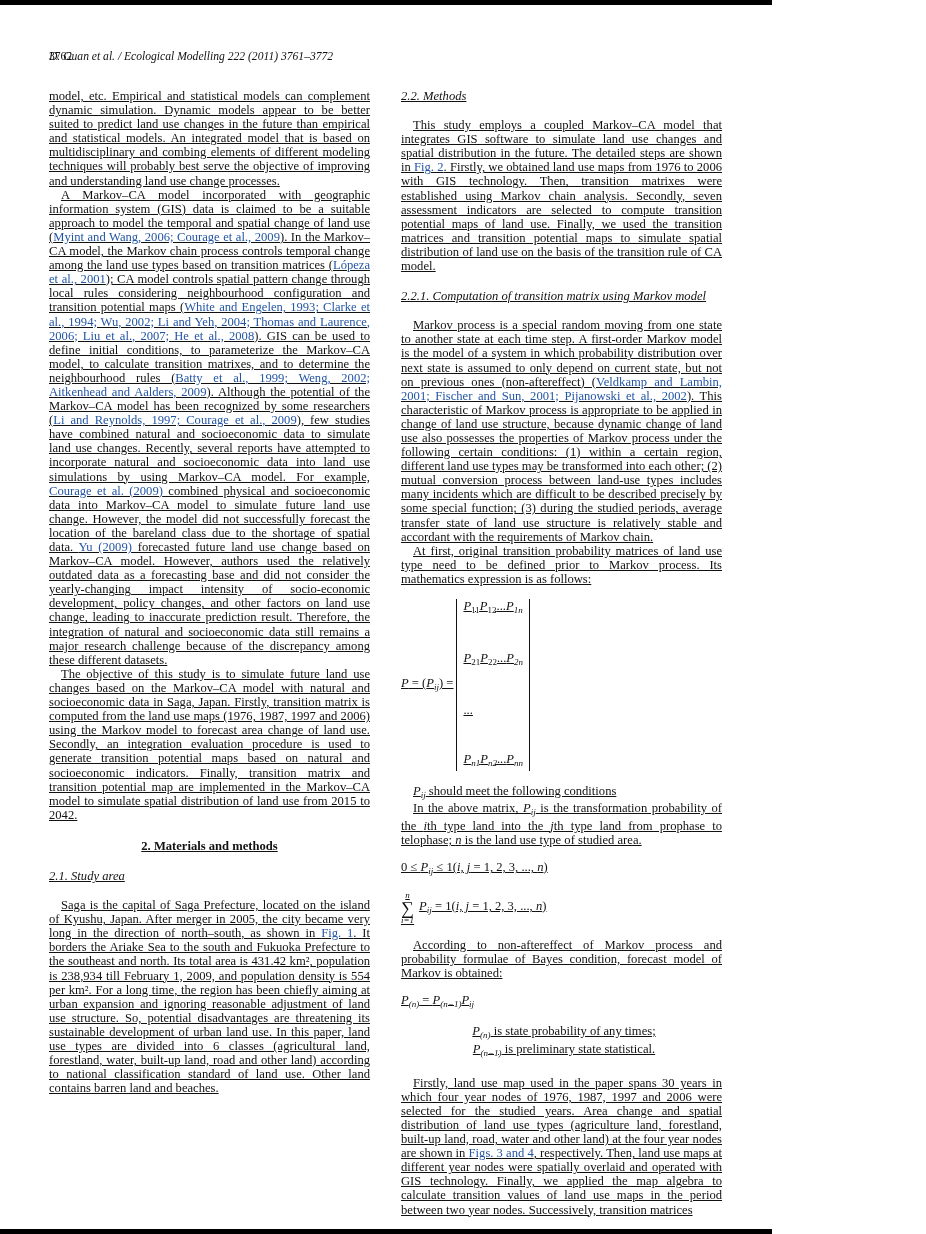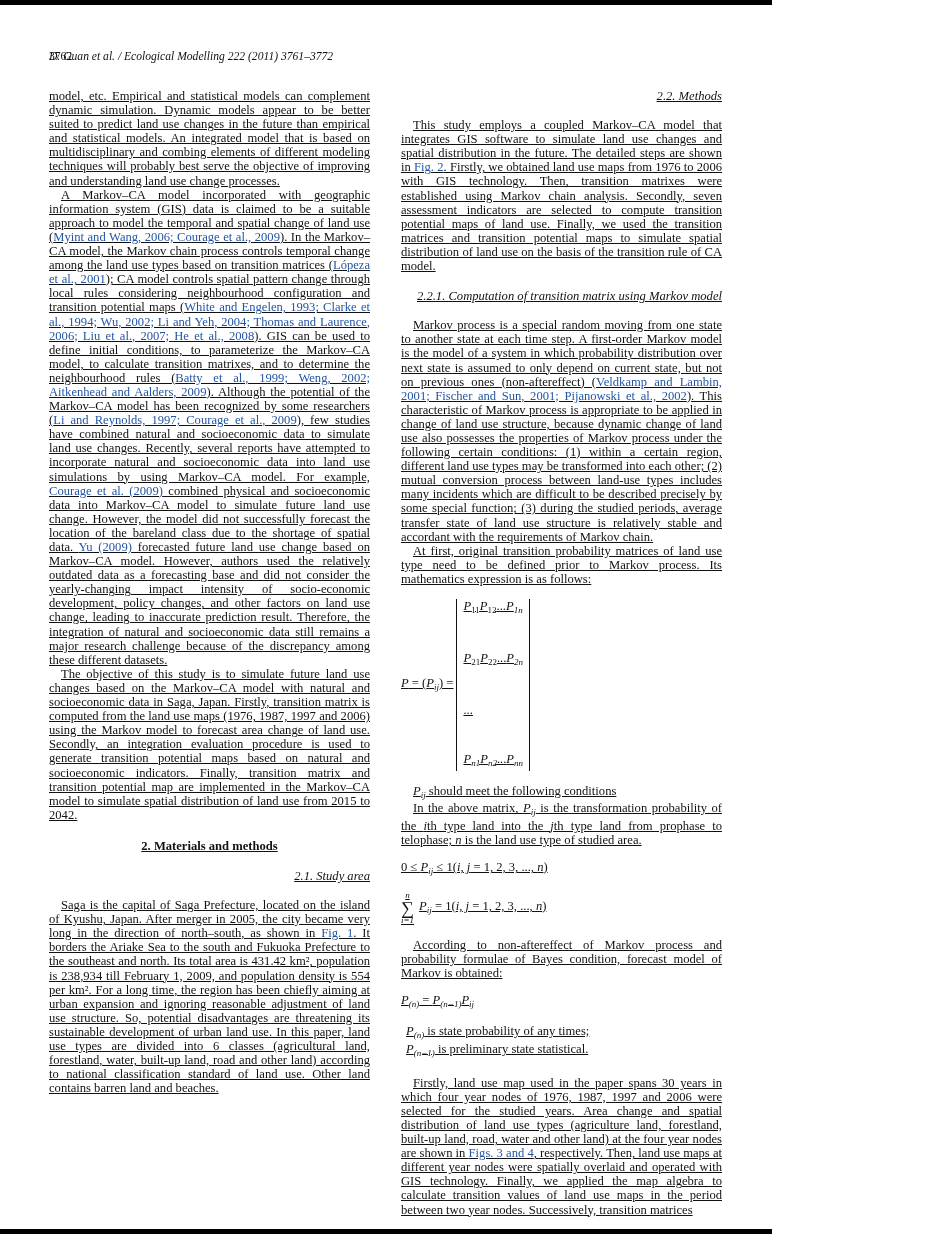--- a/index.html
+++ b/index.html
@@ -50,21 +50,21 @@
     font-size: 12.6px;
     font-weight: bold;
     font-style: normal;
     text-align: center;
     margin: 17px 0 15px;
   }
   .subsec {
     font-size: 12.6px;
     font-weight: normal;
     font-style: italic;
-    text-align: right;
+    text-align: left;
     margin: 16px 0 15px;
   }
   .subsec.first { margin-top: 0; }
 
   
   .s-link { color: var(--link, #2355a4); cursor: pointer; }
   .s-i { font-style: italic; }
   .s-sub { font-size: 9px; vertical-align: -2.5px; }
 
   .equation { margin: 13px 0; text-align: left; }
@@ -78,21 +78,21 @@
     line-height: 13.6px;
     gap: 35px;
   }
   .sum-eq { display: flex; align-items: center; gap: 5px; }
   .sigma-wrap { display: inline-flex; flex-direction: column; align-items: center; line-height: 1; }
   .sig-top { font-size: 9px; font-style: italic; }
   .sig-sym { font-size: 18px; line-height: 16px; }
   .sig-bot { font-size: 9px; font-style: italic; }
 
   .defs { margin: 13px 0 15px; text-align: left; }
-  .defs > div { padding-left: 5px; line-height: 15px; }
+  .defs > div { padding-left: 5px; line-height: 15px; text-align: center; }
 </style>
 </head>
 <body>
 
 <div class="page">
   <div class="scan-edge-top"></div>
 
   <header class="running-header">
     <span class="page-num">3762</span>
     <span class="running-title">D. Guan et al. / Ecological Modelling 222 (2011) 3761–3772</span>

